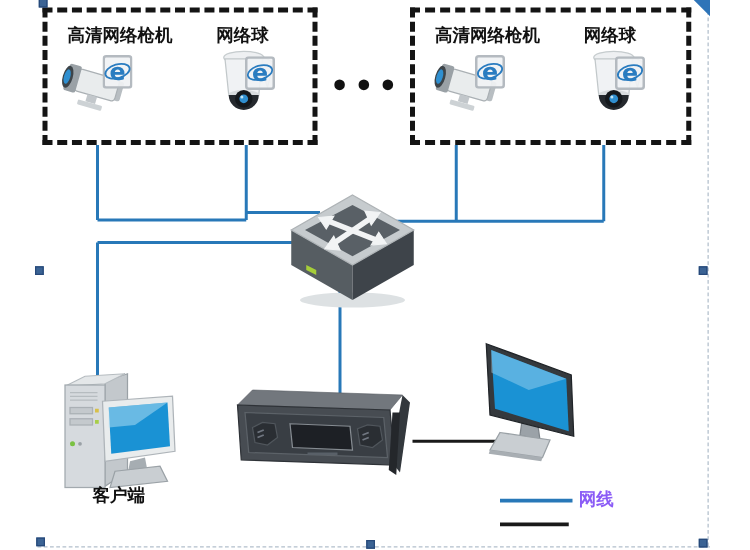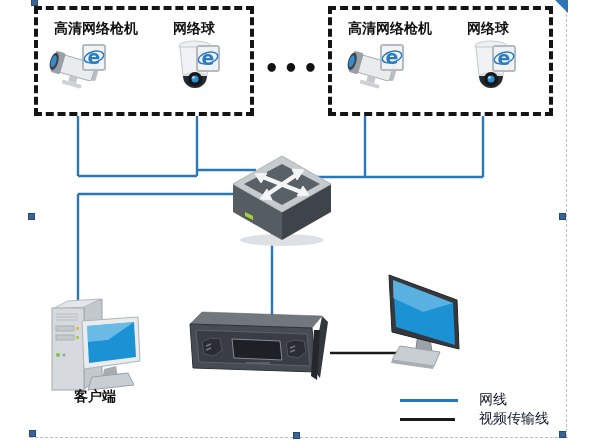--- a/index.html
+++ b/index.html
@@ -13,21 +13,21 @@
   .switch-label{position:absolute;left:223px;top:132px;width:120px;text-align:center;font-size:15px;font-weight:bold;color:#111;z-index:4;}
   .client-label{position:absolute;left:55px;top:388px;width:80px;text-align:center;font-size:14px;font-weight:bold;color:#111;z-index:4;}
   
   #wires{position:absolute;left:0;top:0;z-index:1;}
   .device{position:absolute;z-index:3;}
   .badge{position:absolute;z-index:5;}
   
   .legend-line{position:absolute;height:3px;z-index:4;}
   .legend-net{left:400px;top:399px;width:58px;background:#2878b8;}
   .legend-vid{left:400px;top:418px;width:55px;background:#1a1a1a;}
-  .legend-label{position:absolute;font-size:14px;font-weight:normal;color:#0f172a;white-space:nowrap;z-index:4;margin-left:16px;}
+  .legend-label{position:absolute;font-size:14px;font-weight:bold;color:#8b5cf6;white-space:nowrap;z-index:4;}
   
   .sel-border-right{position:absolute;left:566px;top:4px;height:433px;width:0;border-left:1px dashed #b2bfcc;z-index:6;}
   .sel-border-bottom{position:absolute;left:30px;top:437px;width:538px;height:0;border-top:1px dashed #b2bfcc;z-index:6;}
   .handle{position:absolute;width:7px;height:7px;background:#3b6394;border:1px solid #27497a;box-sizing:border-box;z-index:7;}
   .corner-arrow{position:absolute;left:555px;top:0;width:0;height:0;border-top:13px solid #2e74b8;border-left:13px solid transparent;z-index:7;}
 </style>
 </head>
 <body>
 
 <div id="canvas">
@@ -176,21 +176,20 @@
     <polygon points="44,84 80,80 86,92 40,97" fill="#c9ced2" stroke="#9ba2a7"></polygon>
     <polygon points="34,28 90,24 92,68 36,76" fill="#e9eced" stroke="#aeb4b9"></polygon>
     <polygon points="39,33 86,29 88,64 41,70" fill="#1a92d4"></polygon>
     <polygon points="39,33 86,29 60,47 39,49" fill="#b8e2f4" opacity="0.5"></polygon>
   </svg>
   <div class="client-label">客户端</div>
 
   <div class="legend-line legend-net"></div>
   <div class="legend-label" style="left:463px;top:391px;">网线</div>
   <div class="legend-line legend-vid"></div>
-  <div class="legend-label" style="left:463px;top:410px;">视频传输线</div>
 
   <div class="sel-border-right"></div>
   <div class="sel-border-bottom"></div>
   <div class="handle" style="left:31px;top:-1px;"></div>
   <div class="handle" style="left:28px;top:213px;"></div>
   <div class="handle" style="left:29px;top:430px;"></div>
   <div class="handle" style="left:293px;top:432px;"></div>
   <div class="handle" style="left:559px;top:431px;"></div>
   <div class="handle" style="left:559px;top:213px;"></div>
   <div class="corner-arrow"></div>

